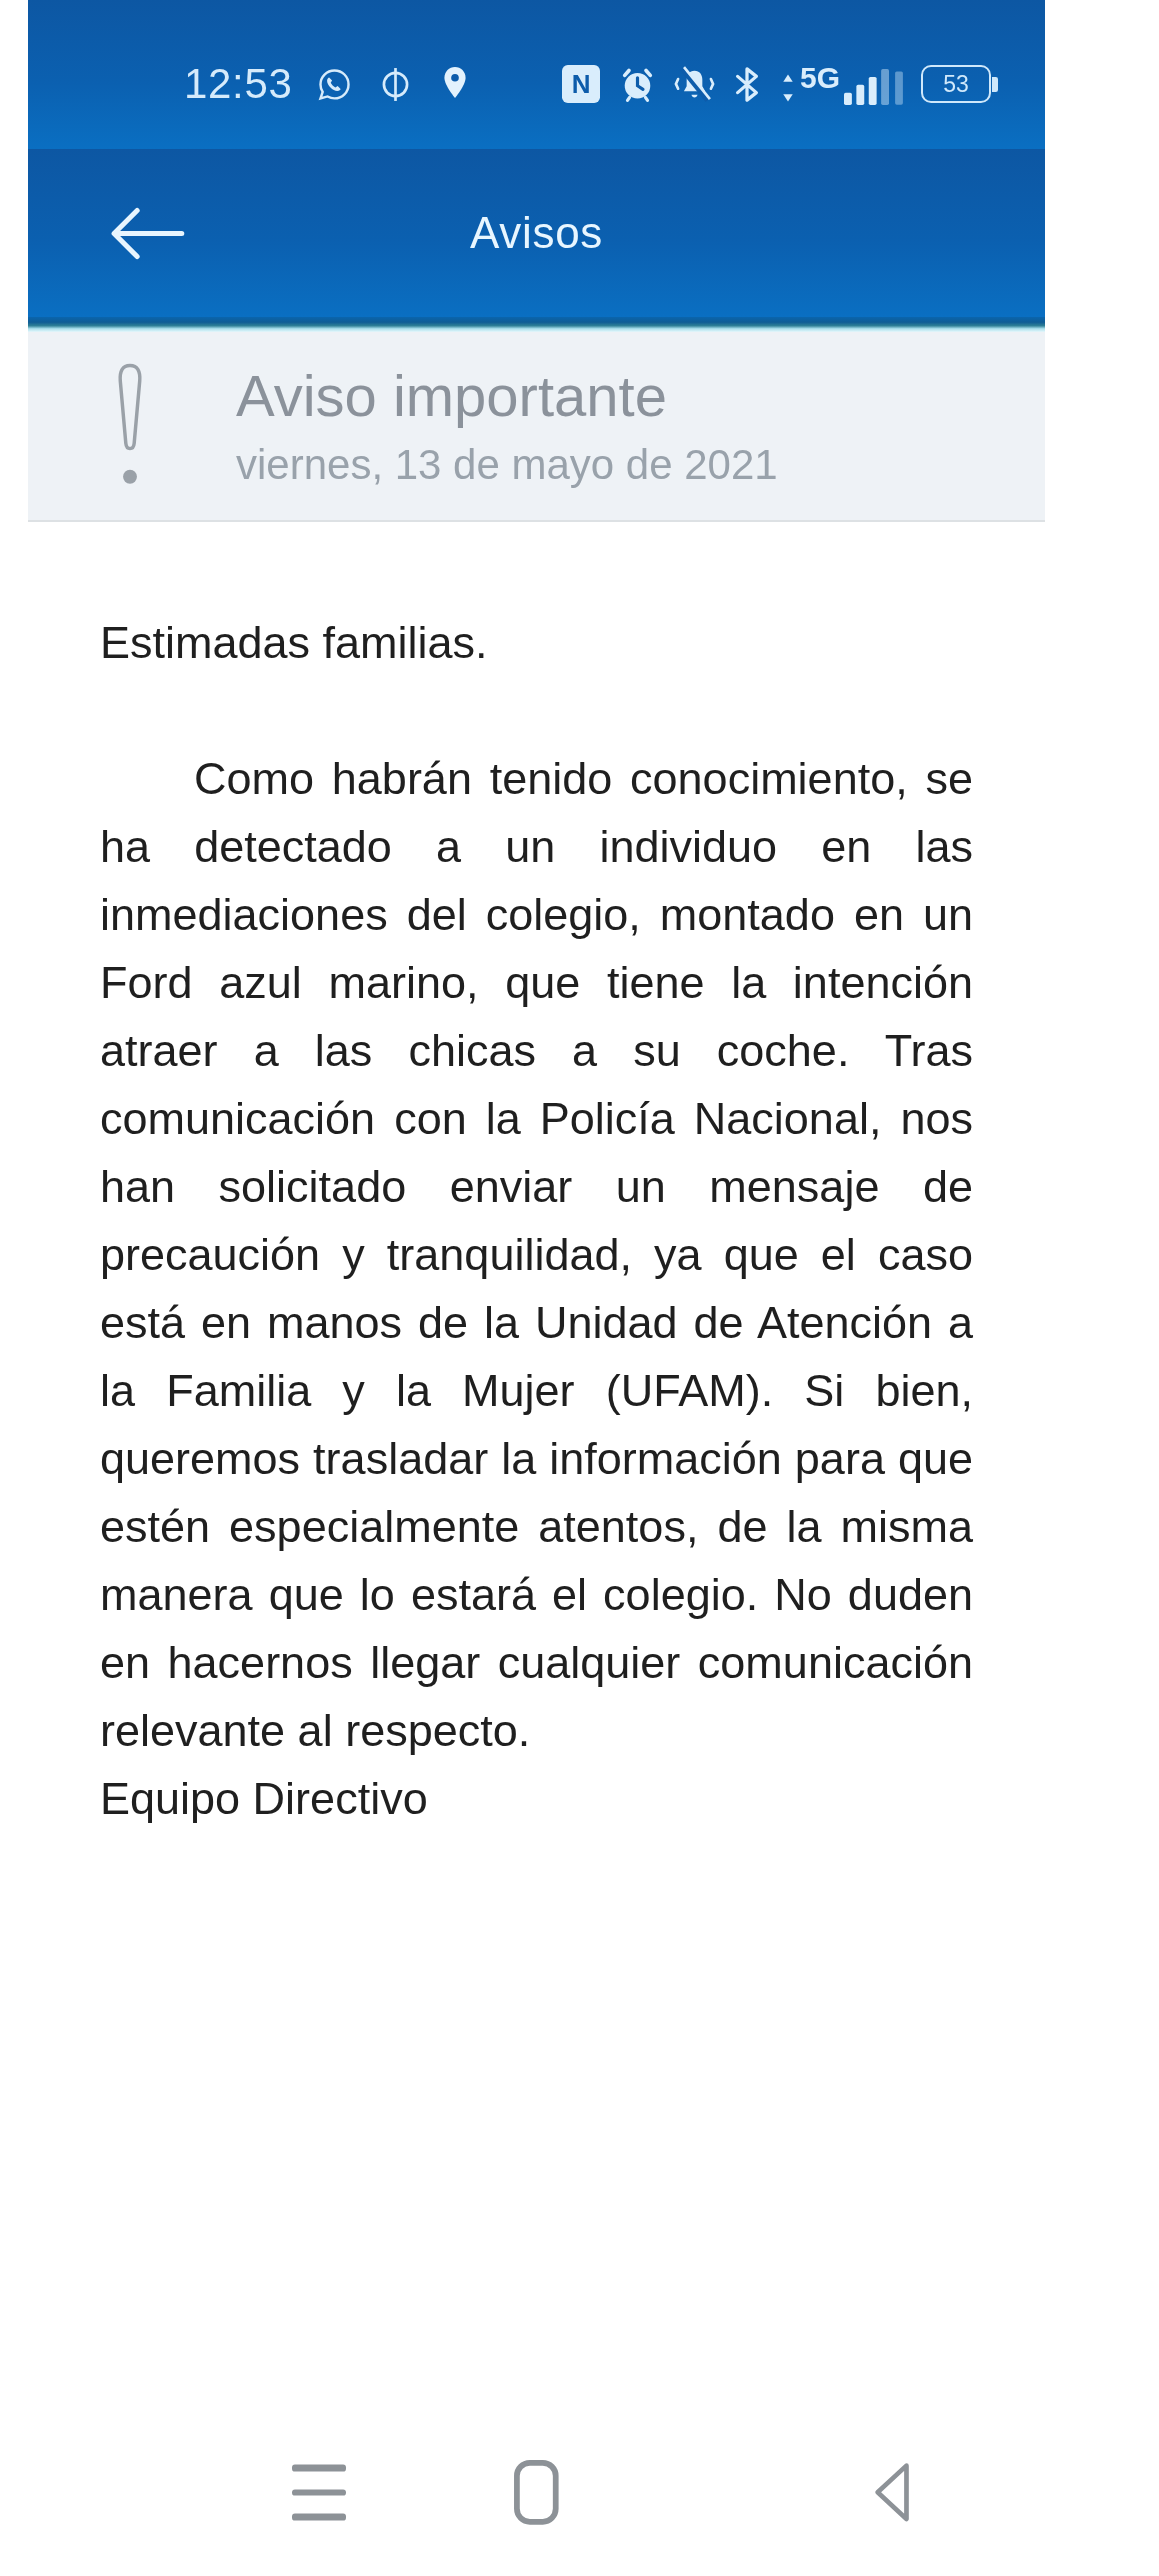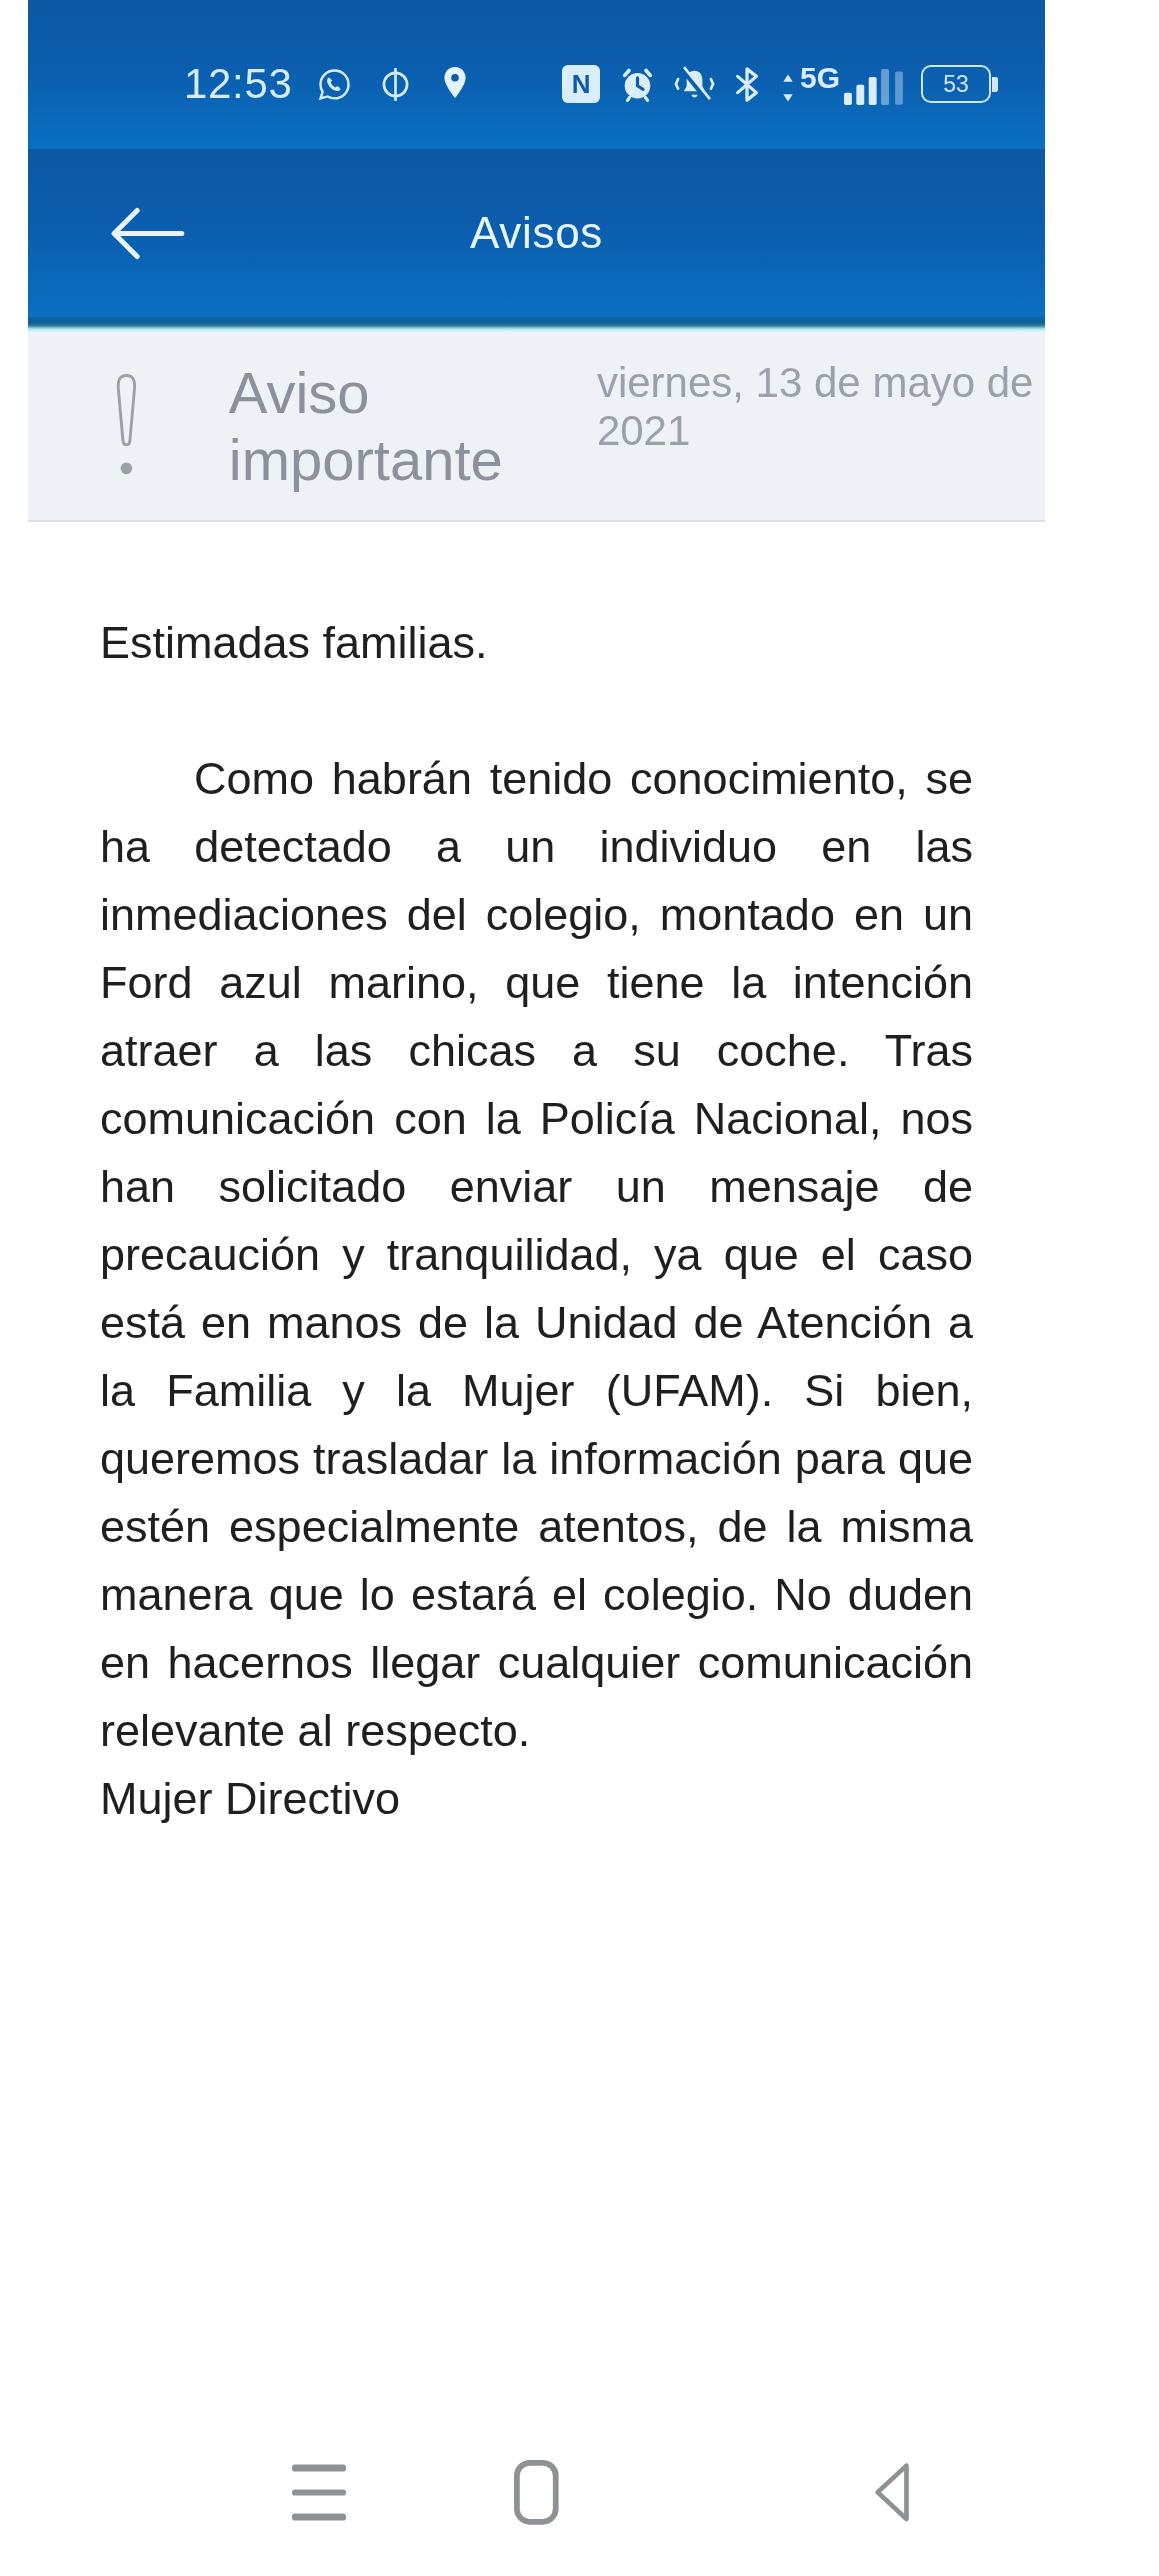--- a/index.html
+++ b/index.html
@@ -57,21 +57,21 @@
     background:linear-gradient(180deg,#0a65ad 0%,#0f5d95 35%,#2e7f96 58%,#a9dfec 78%,#e6f7fb 100%);
   }
 
   
   .notice-head{
     height:190px; background:#eef2f6;
     border-bottom:2.2px solid #dde1e4;
     display:flex; align-items:center;
     padding-left:81px; gap:85px;
   }
-  .notice-texts{ display:flex; flex-direction:row; gap:11.6px; }
+  .notice-texts{ display:flex; flex-direction:column; gap:11.6px; }
   .notice-title{ font-size:58px; color:#8b929b; font-weight:400; }
   .notice-date{ font-size:42px; color:#99a2ab; font-weight:400; }
 
   
   .content{
     flex:1; padding:87px 72px 0 72px;
     font-size:45px; line-height:68px; color:#1f1f1f;
   }
   .content p{ margin:0; }
   .greeting{ margin-bottom:68px !important; }
@@ -180,21 +180,21 @@
     </svg>
     <div class="notice-texts">
       <div class="notice-title">Aviso importante</div>
       <div class="notice-date">viernes, 13 de mayo de 2021</div>
     </div>
   </div>
 
   <div class="content">
     <p class="greeting">Estimadas familias.</p>
     <p class="para">Como habrán tenido conocimiento, se ha detectado a un individuo en las inmediaciones del colegio, montado en un Ford azul marino, que tiene la intención atraer a las chicas a su coche. Tras comunicación con la Policía Nacional, nos han solicitado enviar un mensaje de precaución y tranquilidad, ya que el caso está en manos de la Unidad de Atención a la Familia y la Mujer (UFAM). Si bien, queremos trasladar la información para que estén especialmente atentos, de la misma manera que lo estará el colegio. No duden en hacernos llegar cualquier comunicación relevante al respecto.</p>
-    <p class="signature">Mujer Directivo</p>
+    <p class="signature">Equipo Directivo</p>
   </div>
 
   <div class="navbar">
     <button class="navbtn nav-recents">
       <span class="hamburger">
           <i></i>
           <i></i>
           <i></i>
         </span>
     </button>

